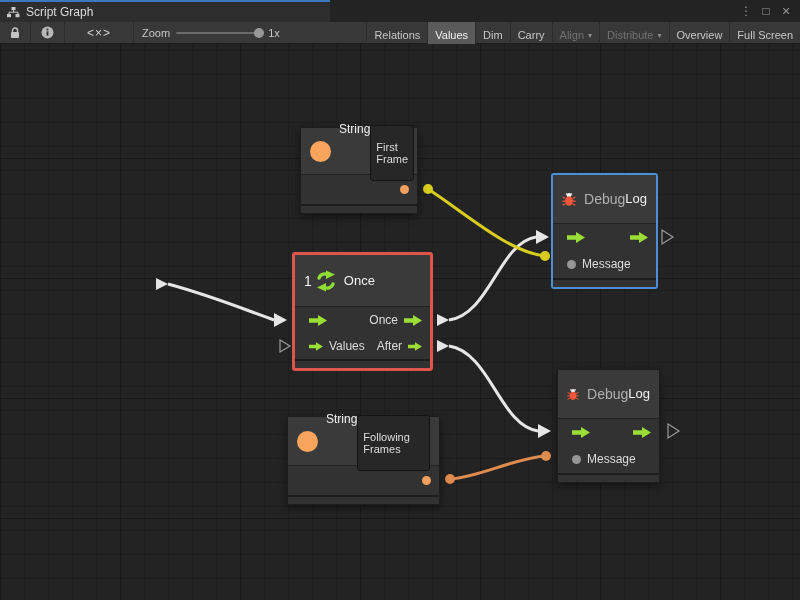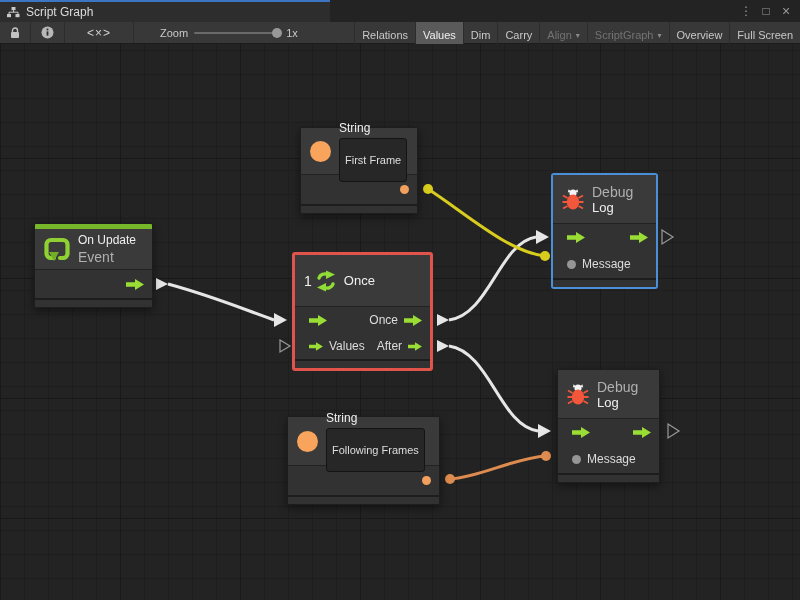--- a/index.html
+++ b/index.html
@@ -20,21 +20,21 @@
   .toolbar { position:absolute; left:0; top:22px; width:800px; height:22px; background:#383838;
     border-bottom:1px solid #1c1c1c; display:flex; align-items:stretch; font-size:11px; color:#c8c8c8; }
   .tbtn { display:flex; align-items:center; justify-content:center; padding:13px 7px;
     border-right:1px solid #2c2c2c; white-space:nowrap; }
   .tbtn.icon-btn { padding:0 10px; }
   .tbtn.wide { padding:0 22px; }
   .tbtn.active { background:#5a5a5a; color:#f0f0f0; }
   .tbtn.disabled { color:#737373; }
   .caret { font-size:8px; margin-left:4px; color:#8a8a8a; }
   .crumb { display:flex; align-items:center; gap:5px; padding:0 12px; }
-  .zoom-wrap { display:flex; align-items:center; gap:6px; padding:0 8px;margin-left:18px; }
+  .zoom-wrap { display:flex; align-items:center; gap:6px; padding:0 8px; }
   .zoom-track { position:relative; width:86px; height:2px; background:#6a6a6a; border-radius:1px; }
   .zoom-handle { position:absolute; right:-2px; top:-4px; width:10px; height:10px; border-radius:50%; background:#989898; }
   .right-group { margin-left:auto; display:flex; align-items:stretch; }
   .right-group .tbtn { border-left:1px solid #2c2c2c; border-right:none; }
 
   
   .canvas { position:absolute; left:0; top:44px; width:800px; height:556px; background:#232323;
     background-image:
       linear-gradient(#191919 1px, transparent 1px),
       linear-gradient(90deg,#191919 1px, transparent 1px),
@@ -58,21 +58,21 @@
   .nbody { background:#323232;padding-left:6px; }
   .nrow { display:flex; align-items:center; gap:6px; padding:0 8px; }
   .nfooter { height:9px; background:#323232; border-top:2px solid #1d1d1d; }
   .plabel { font-size:12px; color:#dcdcdc; }
   .spacer { flex:1; }
   .dot-orange { width:9px; height:9px; border-radius:50%; background:#f2a05e; }
   .dot-gray { width:9px; height:9px; border-radius:50%; background:#969696; }
   .big-orange { width:21px; height:21px; border-radius:50%; background:#f8a45c; flex:none; }
   .ev-strip { height:5px; background:#76b82a; border-radius:1px 1px 0 0; }
   .once-count { font-size:14px; color:#f2f2f2; }
-  .hdr-col { display:flex; flex-direction:column; justify-content:center; }
+  .hdr-col { display:flex; flex-direction:row; justify-content:center; }
 </style>
 </head>
 <body>
 
 <div class="window">
 
   <div class="tabbar">
     <div class="pane-head">
       <svg width="13" height="11" viewBox="0 0 13 11">
         <rect x="4.5" y="0" width="4" height="3.2" fill="#c8c8c8"></rect>
@@ -115,21 +115,21 @@
     <div class="right-group">
       <div class="tbtn">Relations</div>
       <div class="tbtn active">Values</div>
       <div class="tbtn">Dim</div>
       <div class="tbtn">Carry</div>
       <div class="tbtn disabled">
         <span>Align</span>
         <span class="caret">▾</span>
       </div>
       <div class="tbtn disabled">
-        <span>ScriptGraph</span>
+        <span>Distribute</span>
         <span class="caret">▾</span>
       </div>
       <div class="tbtn">Overview</div>
       <div class="tbtn">Full Screen</div>
     </div>
   </div>
 
   <div class="canvas">
 
     <svg class="wires" viewBox="0 0 800 556">
@@ -169,42 +169,20 @@
       </div>
       <div class="nbody">
         <div class="nrow" style="height:29px">
           <div class="spacer"></div>
           <div class="dot-orange"></div>
         </div>
       </div>
       <div class="nfooter"></div>
     </div>
 
-    <div class="vnode" style="left:34px;top:179px;width:119px">
-      <div class="ev-strip"></div>
-      <div class="nheader" style="height:41px">
-        <svg width="26" height="26" viewBox="0 0 26 26">
-          <path d="M10 22 H7 a4.5 4.5 0 0 1 -4.5 -4.5 V8.5 A4.5 4.5 0 0 1 7 4 h12 a4.5 4.5 0 0 1 4.5 4.5 v9 A4.5 4.5 0 0 1 19 22 h-3" stroke="#8fd133" stroke-width="4.2" fill="none" stroke-linecap="round"></path>
-          <polygon points="5,16 15,16 10,25" fill="#6fae25"></polygon>
-        </svg>
-        <div class="hdr-col">
-          <span class="ntitle">On Update</span>
-          <span class="nsub">Event</span>
-        </div>
-      </div>
-      <div class="nbody">
-        <div class="nrow" style="height:28px">
-          <div class="spacer"></div>
-          <svg width="18" height="11" viewBox="0 0 18 11">
-            <path d="M0,3.2 h9 V0 l9,5.5 -9,5.5 V7.8 H0 z" fill="#9ade35"></path>
-          </svg>
-        </div>
-      </div>
-      <div class="nfooter"></div>
-    </div>
 
     <div class="vnode sel-red" style="left:292px;top:208px;width:141px">
       <div class="nheader" style="height:52px">
         <span class="once-count">1</span>
         <svg width="20" height="22" viewBox="0 0 20 22" style="margin-left:-4px">
           <path d="M3,8 C4,4.5 8,3 12,4.5" stroke="#8fdd35" stroke-width="3.4" fill="none" stroke-linecap="round"></path>
           <polygon points="10,0.5 19,4.5 10,9" fill="#8fdd35"></polygon>
           <path d="M17,14 C16,17.5 12,19 8,17.5" stroke="#8fdd35" stroke-width="3.4" fill="none" stroke-linecap="round"></path>
           <polygon points="10,13 1,17.5 10,21.5" fill="#8fdd35"></polygon>
         </svg>

